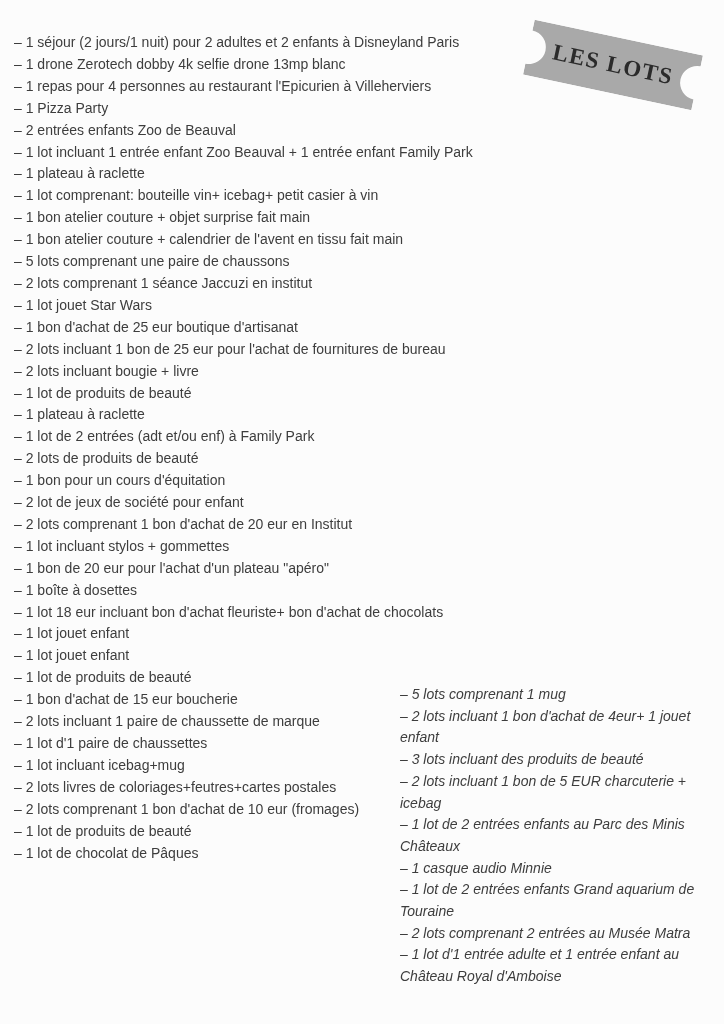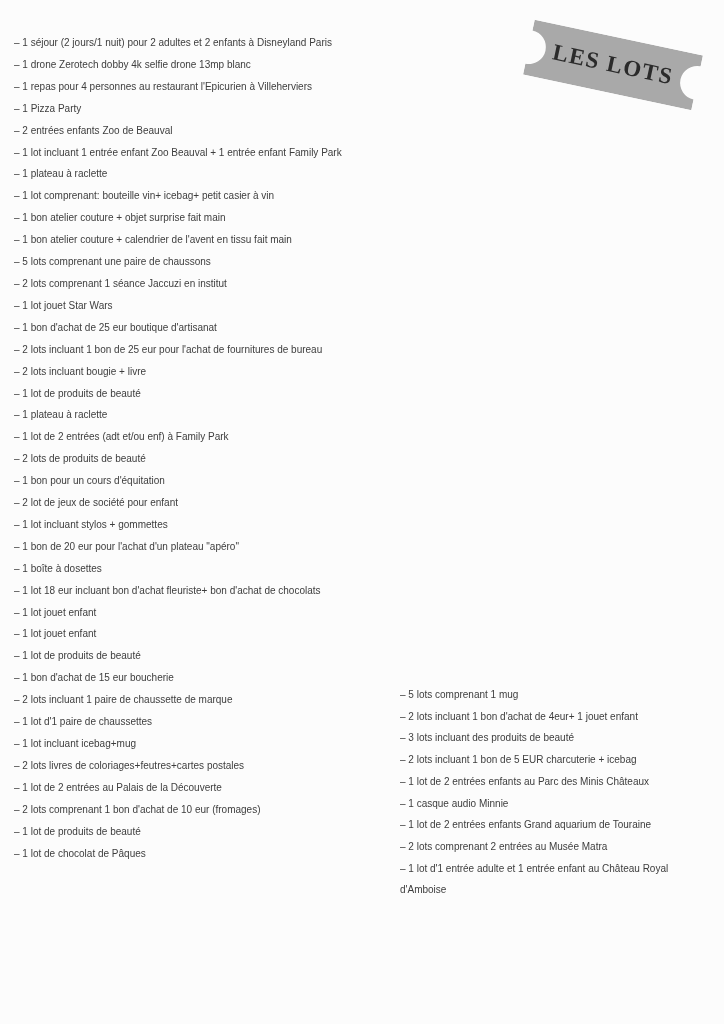--- a/index.html
+++ b/index.html
@@ -10,36 +10,37 @@
     width: 724px;
     height: 1024px;
     position: relative;
     background: #fcfcfc;
     font-family: "Liberation Sans", "DejaVu Sans", sans-serif;
     color: #3d3d3d;
     overflow: hidden;
   }
   .col {
     position: absolute;
-    font-size: 10px;
+    font-size: 14px;
     line-height: 21.9px;
   }
   .col-left {
     left: 14px;
     top: 32px;
     width: 545px;
   }
   .col-left .lot-item {
     white-space: nowrap;
   }
   .col-right {
     left: 400px;
     top: 684px;
     width: 314px;
     line-height: 21.7px;
+    font-style: italic;
   }
   .ticket-wrap {
     position: absolute;
     left: 527px;
     top: 37px;
     width: 172px;
     height: 56px;
     transform: rotate(12deg);
   }
   .ticket-wrap svg {
@@ -91,33 +92,33 @@
     <div class="lot-item">– 1 lot jouet Star Wars</div>
     <div class="lot-item">– 1 bon d'achat de 25 eur boutique d'artisanat</div>
     <div class="lot-item">– 2 lots incluant 1 bon de 25 eur pour l'achat de fournitures de bureau</div>
     <div class="lot-item">– 2 lots incluant bougie + livre</div>
     <div class="lot-item">– 1 lot de produits de beauté</div>
     <div class="lot-item">– 1 plateau à raclette</div>
     <div class="lot-item">– 1 lot de 2 entrées (adt et/ou enf) à Family Park</div>
     <div class="lot-item">– 2 lots de produits de beauté</div>
     <div class="lot-item">– 1 bon pour un cours d'équitation</div>
     <div class="lot-item">– 2 lot de jeux de société pour enfant</div>
+    <div class="lot-item">– 2 lots comprenant 1 bon d'achat de 20 eur en Institut</div>
     <div class="lot-item">– 1 lot incluant stylos + gommettes</div>
     <div class="lot-item">– 1 bon de 20 eur pour l'achat d'un plateau "apéro"</div>
     <div class="lot-item">– 1 boîte à dosettes</div>
     <div class="lot-item">– 1 lot 18 eur incluant bon d'achat fleuriste+ bon d'achat de chocolats</div>
     <div class="lot-item">– 1 lot jouet enfant</div>
     <div class="lot-item">– 1 lot jouet enfant</div>
     <div class="lot-item">– 1 lot de produits de beauté</div>
     <div class="lot-item">– 1 bon d'achat de 15 eur boucherie</div>
     <div class="lot-item">– 2 lots incluant 1 paire de chaussette de marque</div>
     <div class="lot-item">– 1 lot d'1 paire de chaussettes</div>
     <div class="lot-item">– 1 lot incluant icebag+mug</div>
     <div class="lot-item">– 2 lots livres de coloriages+feutres+cartes postales</div>
-    <div class="lot-item">– 1 lot de 2 entrées au Palais de la Découverte</div>
     <div class="lot-item">– 2 lots comprenant 1 bon d'achat de 10 eur (fromages)</div>
     <div class="lot-item">– 1 lot de produits de beauté</div>
     <div class="lot-item">– 1 lot de chocolat de Pâques</div>
   </div>
 
 <div class="col col-right">
     <div class="lot-item">– 5 lots comprenant 1 mug</div>
     <div class="lot-item">– 2 lots incluant 1 bon d'achat de 4eur+ 1 jouet enfant</div>
     <div class="lot-item">– 3 lots incluant des produits de beauté</div>
     <div class="lot-item">– 2 lots incluant 1 bon de 5 EUR charcuterie + icebag</div>

